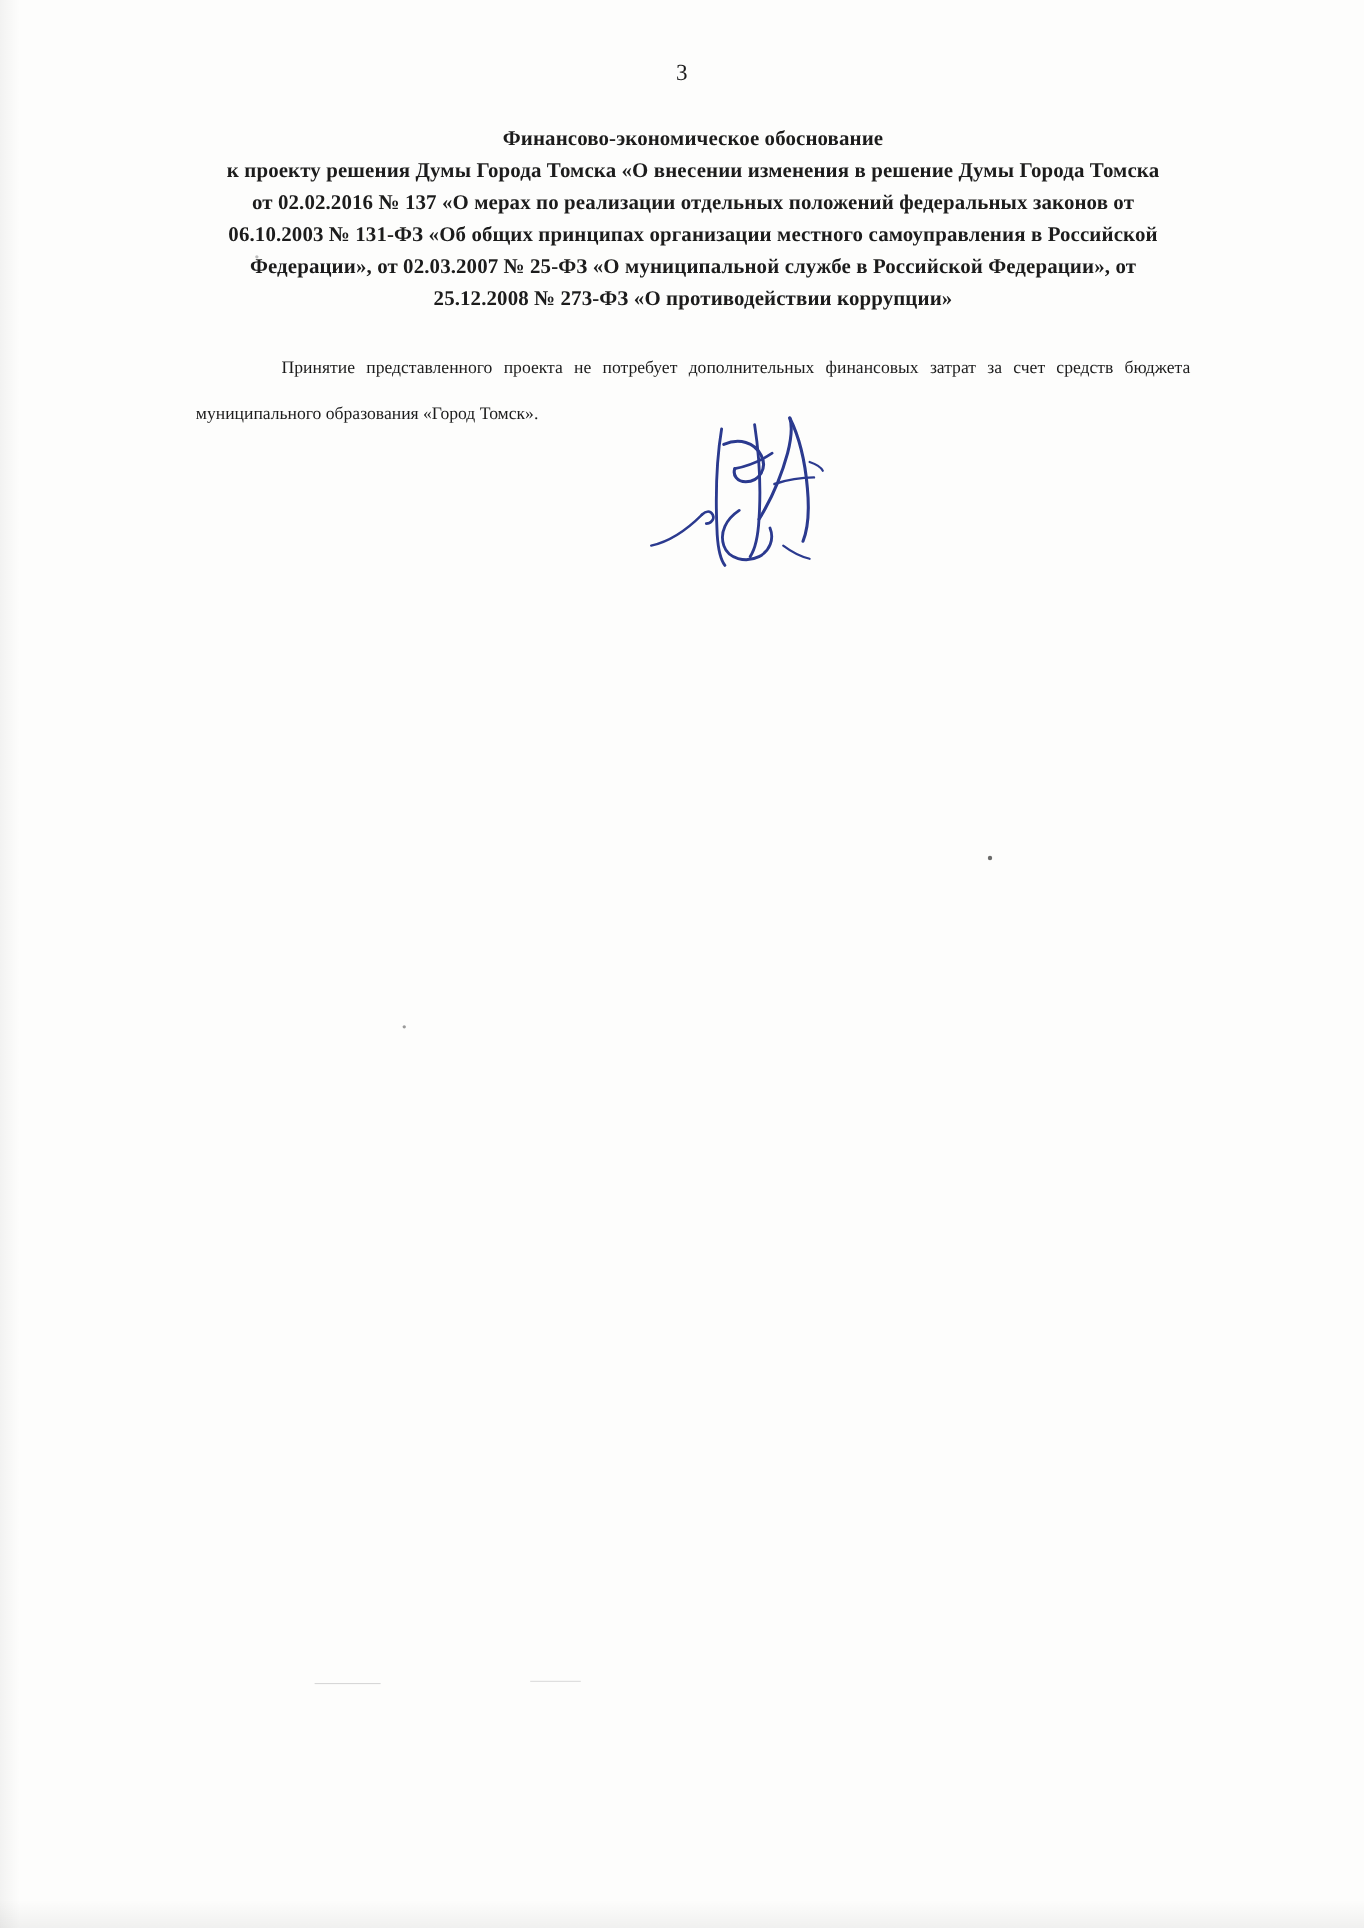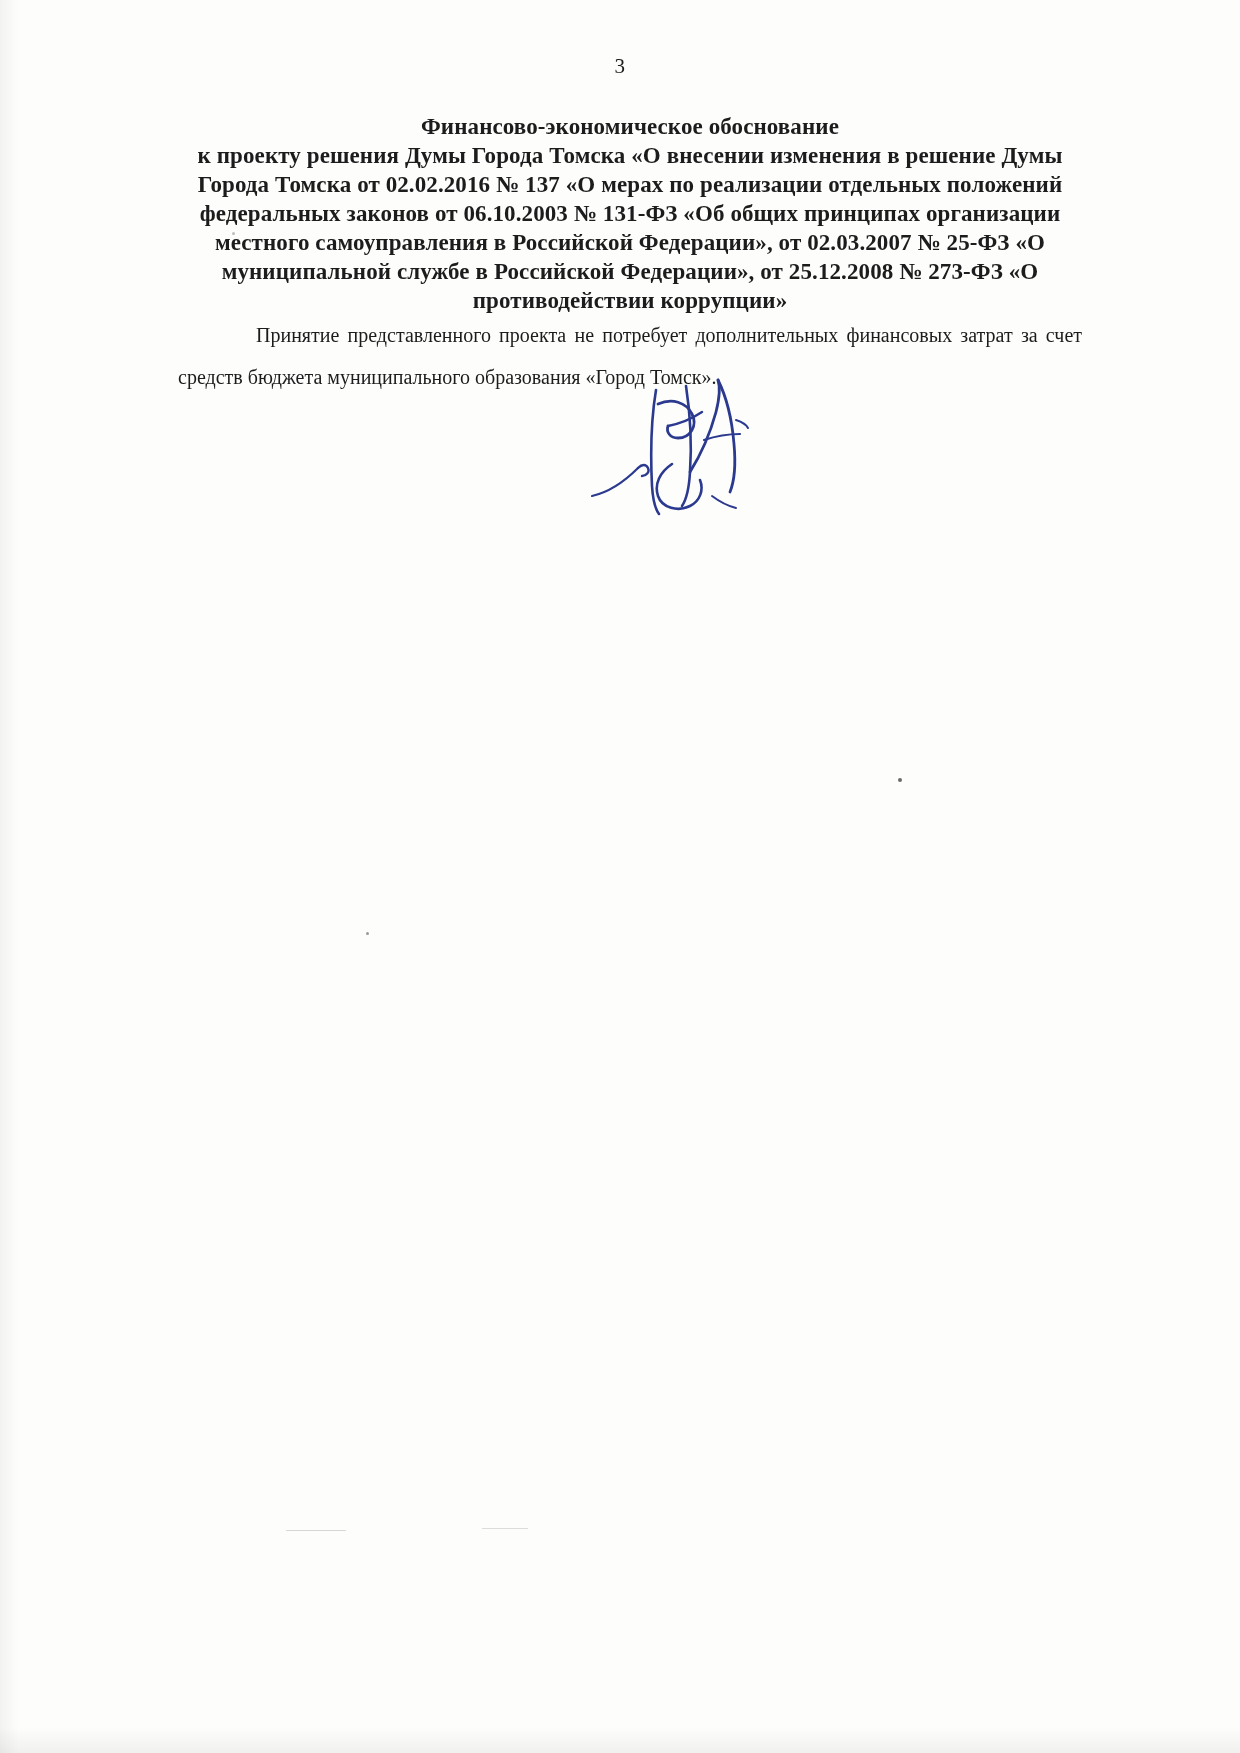--- a/index.html
+++ b/index.html
@@ -48,34 +48,34 @@
     letter-spacing: 0.5px;
   }
 
   .doc-title {
     position: absolute;
     top: 112px;
     left: 196px;
     width: 868px;
     text-align: center;
     font-weight: bold;
-    font-size: 23px;
+    font-size: 19px;
     line-height: 29px;
     letter-spacing: 0.1px;
   }
   .doc-title .line1 {
     display: block;
   }
 
   .body-text {
     position: absolute;
     top: 314px;
     left: 178px;
     width: 904px;
-    font-size: 20px;
+    font-size: 16px;
     line-height: 42px;
     text-align: justify;
     text-indent: 78px;
   }
 
   .signature-block {
     position: absolute;
     top: 458px;
     left: 178px;
     width: 904px;

